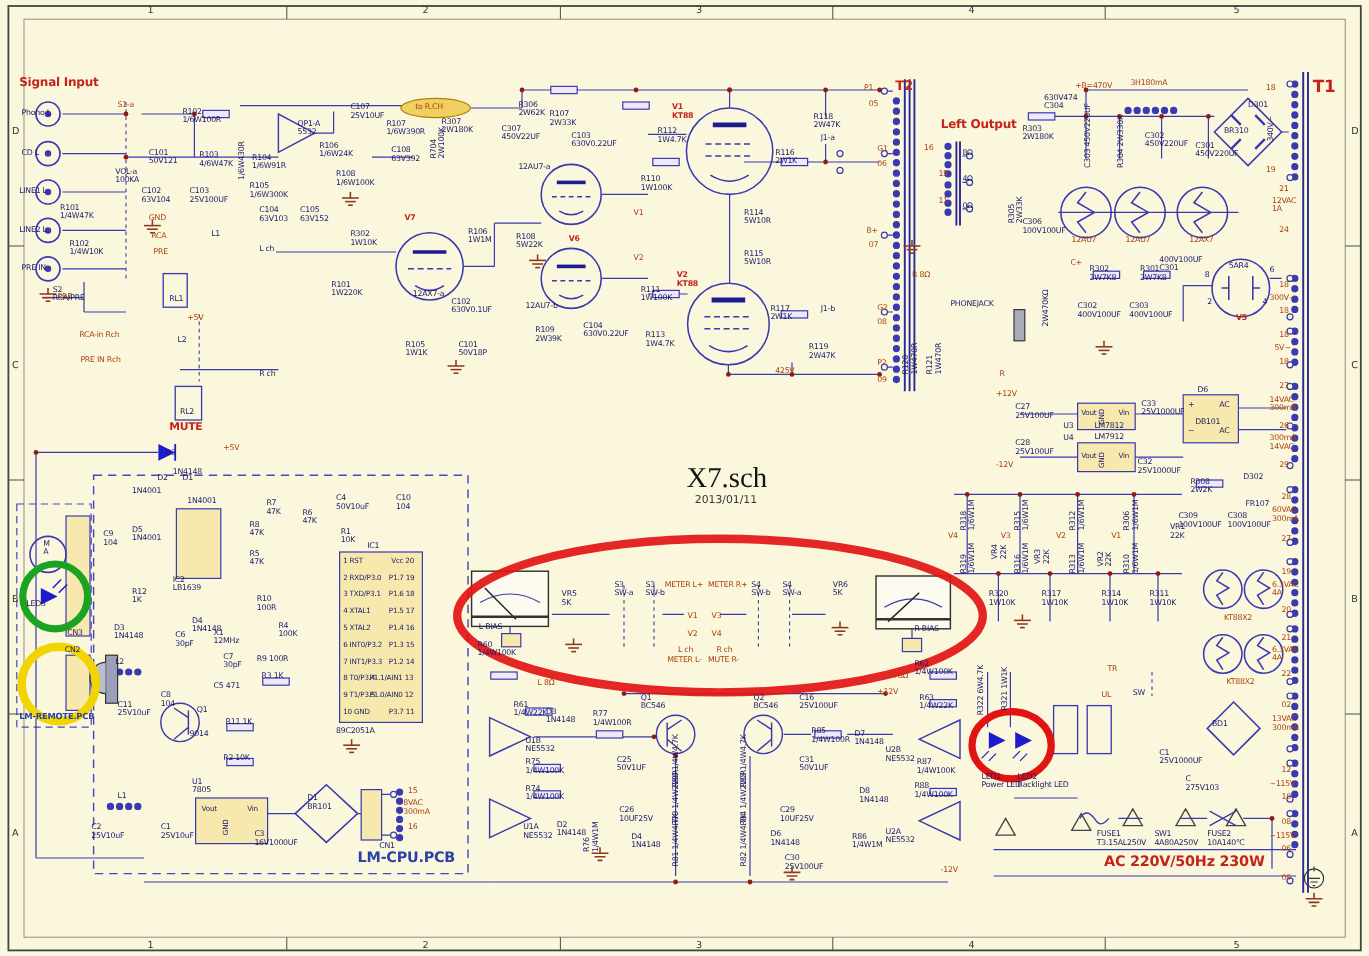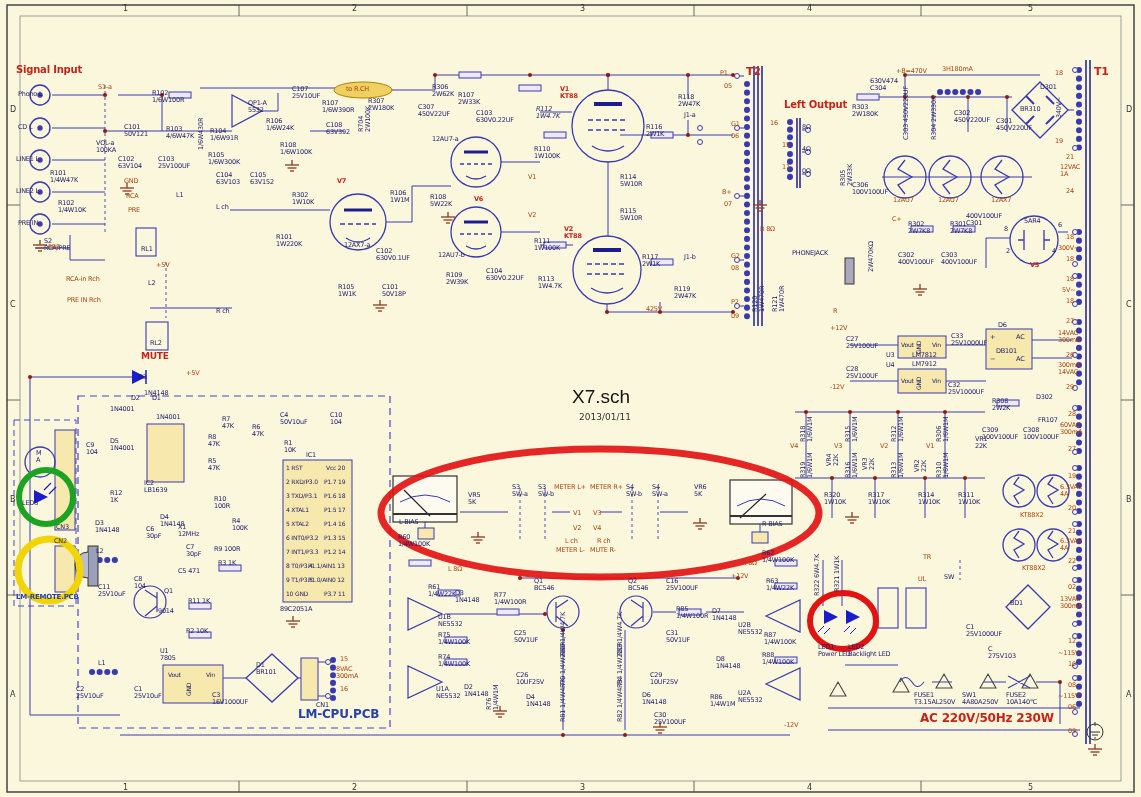--- a/index.html
+++ b/index.html
@@ -6,22 +6,22 @@
   .sheet{position:relative;width:1141px;height:797px;background:#fbf7dc;overflow:hidden;
          font-family:"DejaVu Sans",sans-serif}
   svg{position:absolute;left:0;top:0}
   .lb{position:absolute;font-size:6.5px;line-height:1.1;color:#1b1b6b;white-space:pre-line;
       letter-spacing:-0.2px;z-index:5}
   .lb.red{color:#c3241c;font-weight:bold}
   .lb.net{color:#a8430e}
   .lb.blue{color:#2840a8;font-weight:bold}
   .lb.vert{transform:rotate(-90deg);transform-origin:0 0}
   .gridlab{position:absolute;font-size:8px;color:#333;z-index:6}
-  #title{position:absolute;left:572px;top:386px;font-family:Liberation Sans, sans-serif;
-         font-size:19px;color:#141414;z-index:5}
+  #title{position:absolute;left:572px;top:386px;font-family:Liberation Serif, serif;
+         font-size:24px;color:#141414;z-index:5}
   #date{position:absolute;left:579px;top:412px;font-size:9px;color:#333;z-index:5}
 </style>
 </head>
 <body>
 
 <div class="sheet">
   <svg width="1141" height="797" viewBox="0 0 1141 797">
 
     <g stroke="#444" fill="none">
       <rect x="7" y="5" width="1127" height="787" stroke-width="1.5"></rect>
@@ -413,21 +413,21 @@
       <div class="lb" style="left: 430px; top: 194px;">R108
 5W22K</div>
       <div class="lb" style="left: 446px; top: 272px;">R109
 2W39K</div>
       <div class="lb" style="left: 486px; top: 268px;">C104
 630V0.22UF</div>
       <div class="lb" style="left: 534px; top: 146px;">R110
 1W100K</div>
       <div class="lb" style="left: 534px; top: 238px;">R111
 1W100K</div>
-      <div class="lb" style="left: 536px; top: 106px; font-style: italic;">R112
+      <div class="lb" style="left: 548px; top: 106px;">R112
 1W4.7K</div>
       <div class="lb" style="left: 538px; top: 276px;">R113
 1W4.7K</div>
       <div class="lb net" style="left: 528px; top: 174px;">V1</div>
       <div class="lb net" style="left: 528px; top: 212px;">V2</div>
       <div class="lb red" style="left: 560px; top: 86px;">V1
 KT88</div>
       <div class="lb red" style="left: 564px; top: 226px;">V2
 KT88</div>
       <div class="lb" style="left: 646px; top: 124px;">R116
@@ -449,21 +449,21 @@
       <div class="lb net" style="left: 724px; top: 83px;">05</div>
       <div class="lb net" style="left: 731px; top: 121px;">G1</div>
       <div class="lb net" style="left: 731px; top: 133px;">06</div>
       <div class="lb net" style="left: 722px; top: 189px;">B+</div>
       <div class="lb net" style="left: 724px; top: 201px;">07</div>
       <div class="lb net" style="left: 731px; top: 253px;">G2</div>
       <div class="lb net" style="left: 731px; top: 265px;">08</div>
       <div class="lb net" style="left: 731px; top: 299px;">P2</div>
       <div class="lb net" style="left: 731px; top: 313px;">09</div>
       <div class="lb red" style="left: 746px; top: 66px; font-size: 11px;">T2</div>
-      <div class="lb red" style="left: 1094px; top: 66px; font-size: 11px;">T1</div>
+      <div class="lb red" style="left: 1094px; top: 66px; font-size: 14px;">T1</div>
       <div class="lb red" style="left: 784px; top: 99px; font-size: 10px;">Left Output</div>
       <div class="lb net" style="left: 770px; top: 120px;">16</div>
       <div class="lb" style="left: 802px; top: 124px;">8Ω</div>
       <div class="lb net" style="left: 782px; top: 142px;">15</div>
       <div class="lb" style="left: 802px; top: 146px;">4Ω</div>
       <div class="lb net" style="left: 782px; top: 164px;">11</div>
       <div class="lb" style="left: 802px; top: 168px;">0Ω</div>
       <div class="lb net" style="left: 760px; top: 226px;">R 8Ω</div>
       <div class="lb vert" style="left: 752px; top: 312px;">R120
 1W470R</div>

